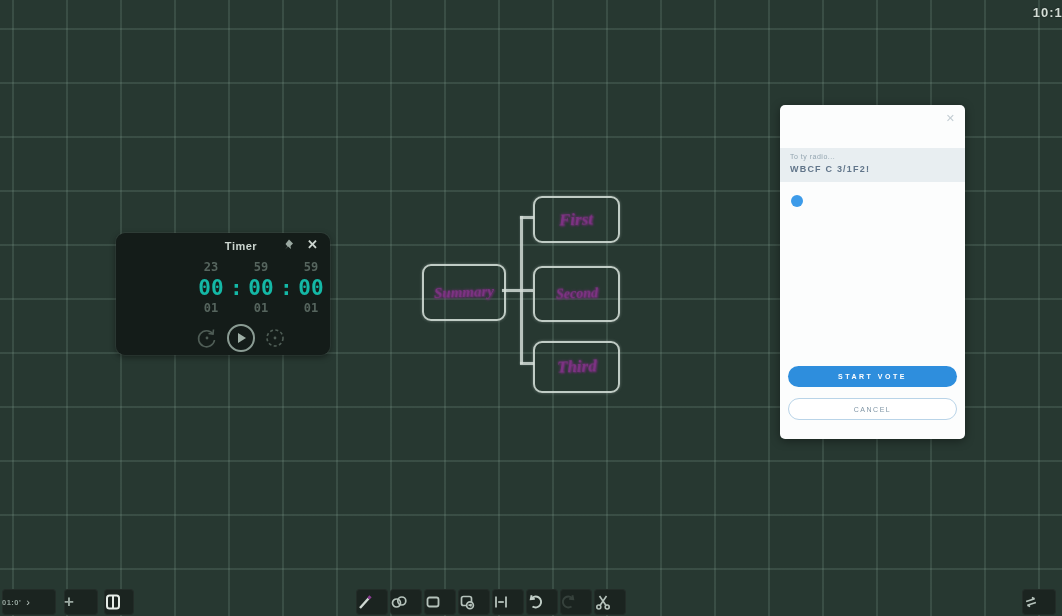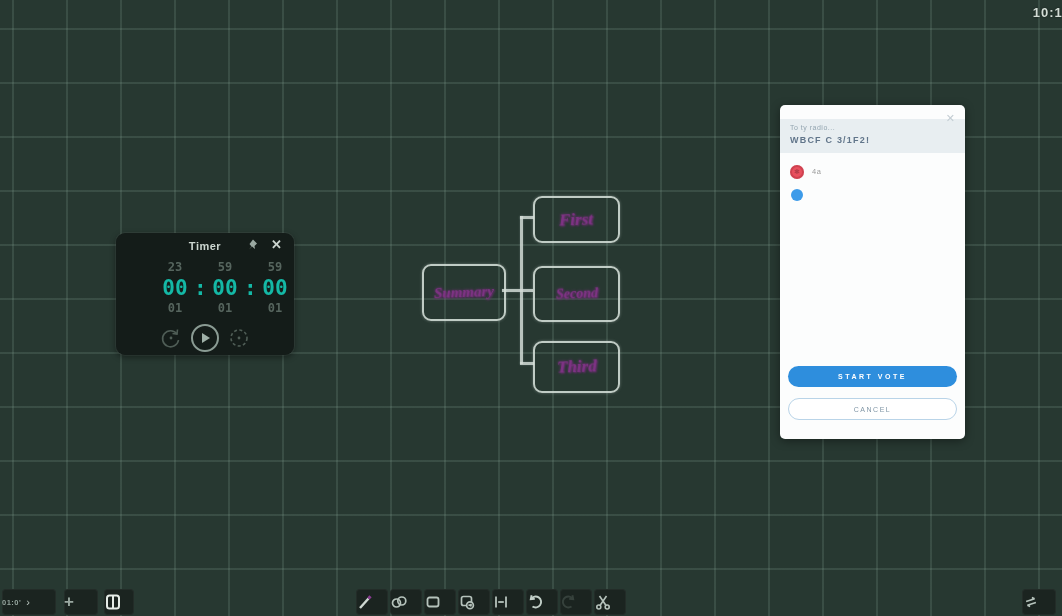--- a/index.html
+++ b/index.html
@@ -9,21 +9,21 @@
     background-color:#273831;
     background-image:
       linear-gradient(to right, rgba(152,182,166,0.17) 0 2px, transparent 2px),
       linear-gradient(to bottom, rgba(152,182,166,0.17) 0 2px, transparent 2px);
     background-size:54px 54px;
     background-position:12px 28px;
   }
   
   .clock{position:absolute;top:5px;right:-9px;color:#d3ddd6;font-size:13px;font-weight:bold;letter-spacing:1px;text-shadow:0 0 2px rgba(0,0,0,.6);}
   
-  .timer{position:absolute;left:116px;top:233px;width:178px;height:122px;background:#141c19;border-radius:9px;box-shadow:0 0 0 1px rgba(255,255,255,.05),0 2px 6px rgba(0,0,0,.45);}
+  .timer{position:absolute;left:116px;top:233px;width:178px;height:122px;background:#141c19;border-radius:9px;box-shadow:0 0 0 1px rgba(255,255,255,.05),0 2px 6px rgba(0,0,0,.45);padding-left:36px;}
   .timer-head{position:relative;height:24px;}
   .timer-title{position:absolute;left:0;right:0;top:7px;text-align:center;color:#ccd6d0;font-size:11px;font-weight:bold;letter-spacing:.5px;}
   .timer-pin{position:absolute;right:34px;top:5px;width:14px;height:14px;}
   .timer-close{position:absolute;right:12px;top:4px;color:#ccd5cf;font-size:13px;font-weight:bold;cursor:default;}
   .t-grid{margin-top:2px;}
   .t-row{display:flex;justify-content:flex-end;align-items:center;font-family:"DejaVu Sans Mono",monospace;}
   .t-cell{width:38px;text-align:center;}
   .t-sep{width:12px;text-align:center;}
   .t-dim{color:#56655e;font-size:12px;font-weight:bold;height:17px;line-height:17px;}
   .t-now{color:#14b8a6;font-size:21px;font-weight:bold;height:24px;line-height:24px;}
@@ -31,21 +31,21 @@
   .t-btn{width:24px;height:24px;display:flex;align-items:center;justify-content:center;border-radius:50%;}
   .t-btn.mid{border:2px solid #8a9b93;}
   .play-tri{width:0;height:0;border-left:8px solid #9fb0a7;border-top:5px solid transparent;border-bottom:5px solid transparent;margin-left:2px;}
   
   .node{position:absolute;border:2.5px solid rgba(214,224,218,.88);border-radius:9px;box-shadow:0 0 3px rgba(220,232,225,.35);display:flex;align-items:center;justify-content:center;}
   .ink{color:#7d3383;font-family:"Liberation Serif",serif;font-style:italic;font-weight:bold;transform:rotate(-2deg);text-shadow:0 0 3px rgba(125,51,131,.95),1px 1px 2px rgba(110,40,115,.8);filter:blur(.4px);white-space:nowrap;}
   .edge{position:absolute;background:rgba(210,220,214,.85);box-shadow:0 0 2px rgba(220,232,225,.3);}
   
   .poll{position:absolute;left:780px;top:105px;width:185px;height:334px;background:#fcfdfd;border-radius:5px;box-shadow:0 2px 10px rgba(0,0,0,.4);}
   .poll-close{position:absolute;top:7px;right:10px;color:#c3cdd3;font-size:11px;}
-  .poll-head{margin-top:14px;background:#e8eef1;padding:5px 10px 8px 10px;}
+  .poll-head{margin-top:43px;background:#e8eef1;padding:5px 10px 8px 10px;}
   .poll-sub{font-size:7px;color:#93a5b0;letter-spacing:.5px;}
   .poll-q{font-size:9px;font-weight:bold;color:#61758a;letter-spacing:1.2px;margin-top:4px;}
   .opts{margin-top:7px;padding:0 10px;}
   .opt{display:flex;align-items:center;height:23px;}
   .dot{width:14px;height:14px;border-radius:50%;display:flex;align-items:center;justify-content:center;flex:0 0 auto;}
   .dot.red{background:#e8505e;box-shadow:inset 0 0 0 2px rgba(160,40,55,.35);}
   .dot.red::after{content:"✱";font-size:7px;color:#b53d49;}
   .dot.blue{width:12px;height:12px;background:#3d9be9;margin-left:1px;}
   .opt-label{font-size:7.5px;color:#9b9b9b;margin-left:8px;letter-spacing:.5px;}
   .caret{display:inline-block;width:1px;height:9px;background:#4a4a4a;vertical-align:middle;margin-left:1px;}
@@ -138,24 +138,20 @@
   </div>
 
   <div class="poll">
     <span class="poll-close">✕</span>
     <div class="poll-head">
       <div class="poll-sub">To ty radio...</div>
       <div class="poll-q">WBCF C 3/1F2!</div>
     </div>
     <div class="opts">
       <div class="opt">
-        <span class="dot red"></span>
-        <span class="opt-label">4a</span>
-      </div>
-      <div class="opt">
         <span class="dot blue"></span>
       </div>
     </div>
     <div class="btn-start">START VOTE</div>
     <div class="btn-cancel">CANCEL</div>
   </div>
 
   <div class="tb" style="left:2px;width:54px;">
     <span class="counter">01:0'</span>
     <span class="chev">›</span>

